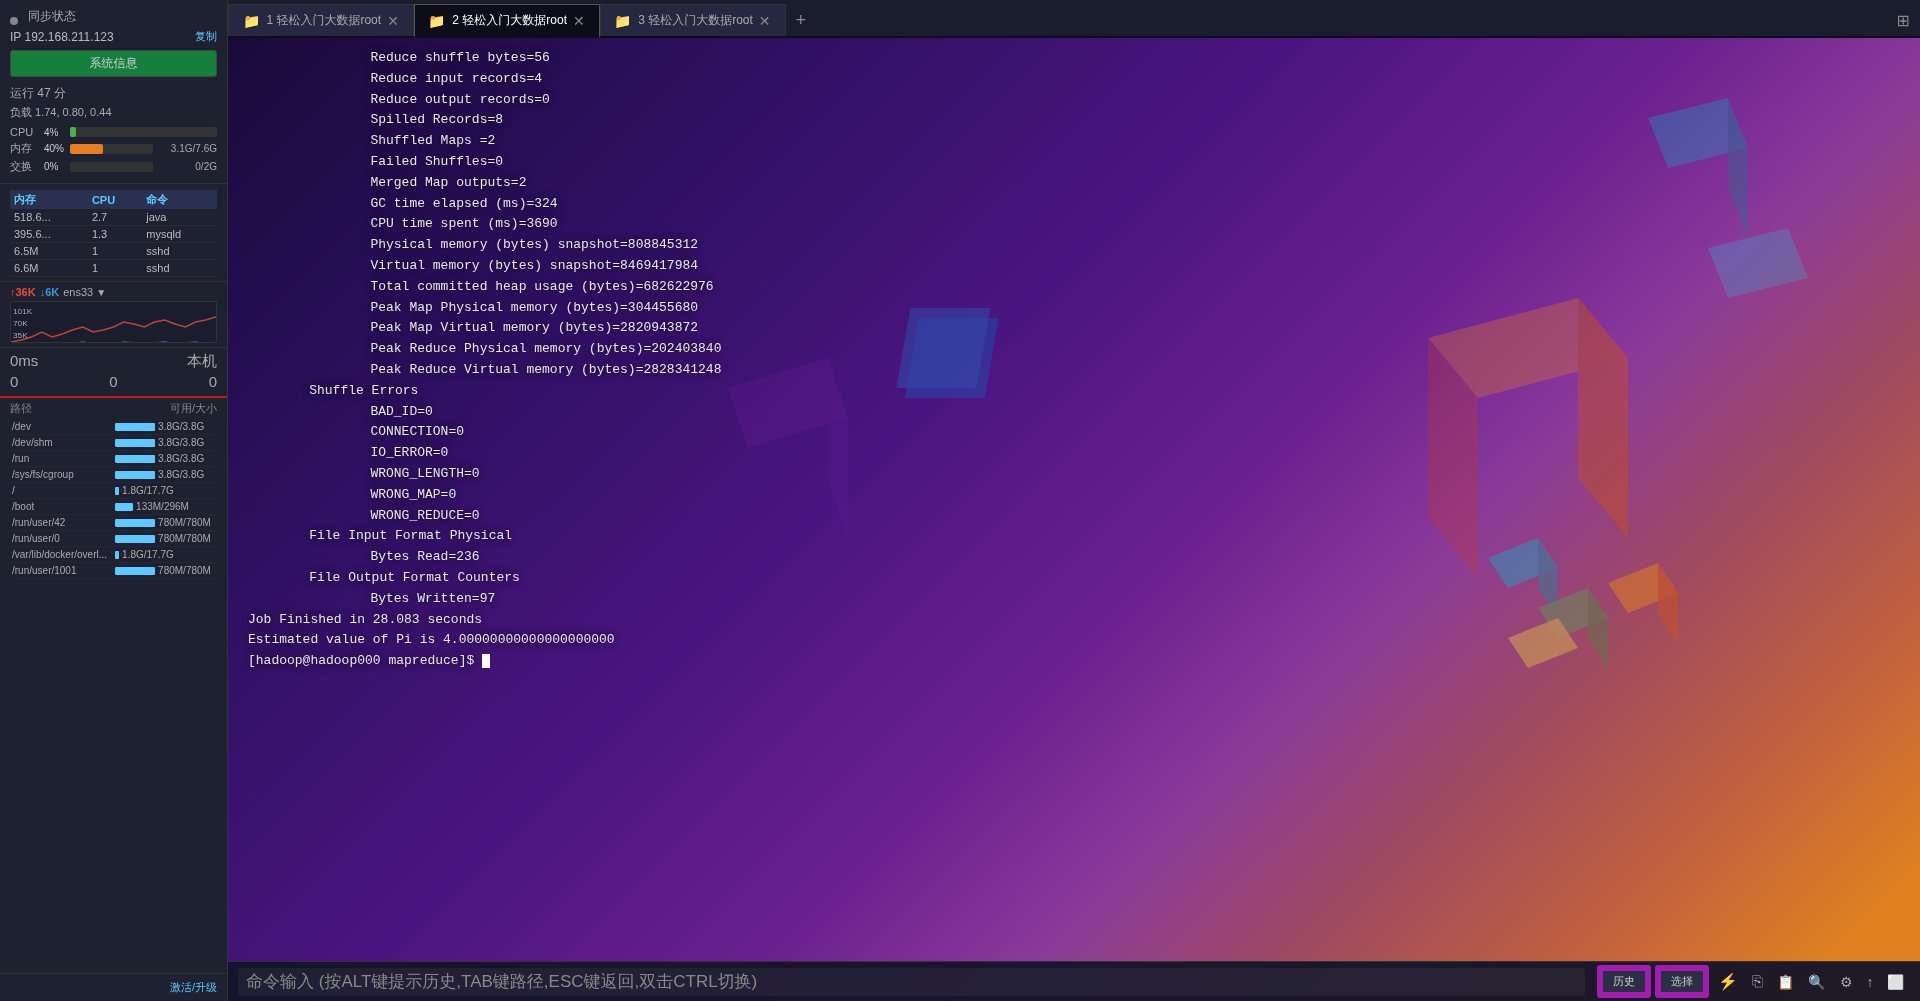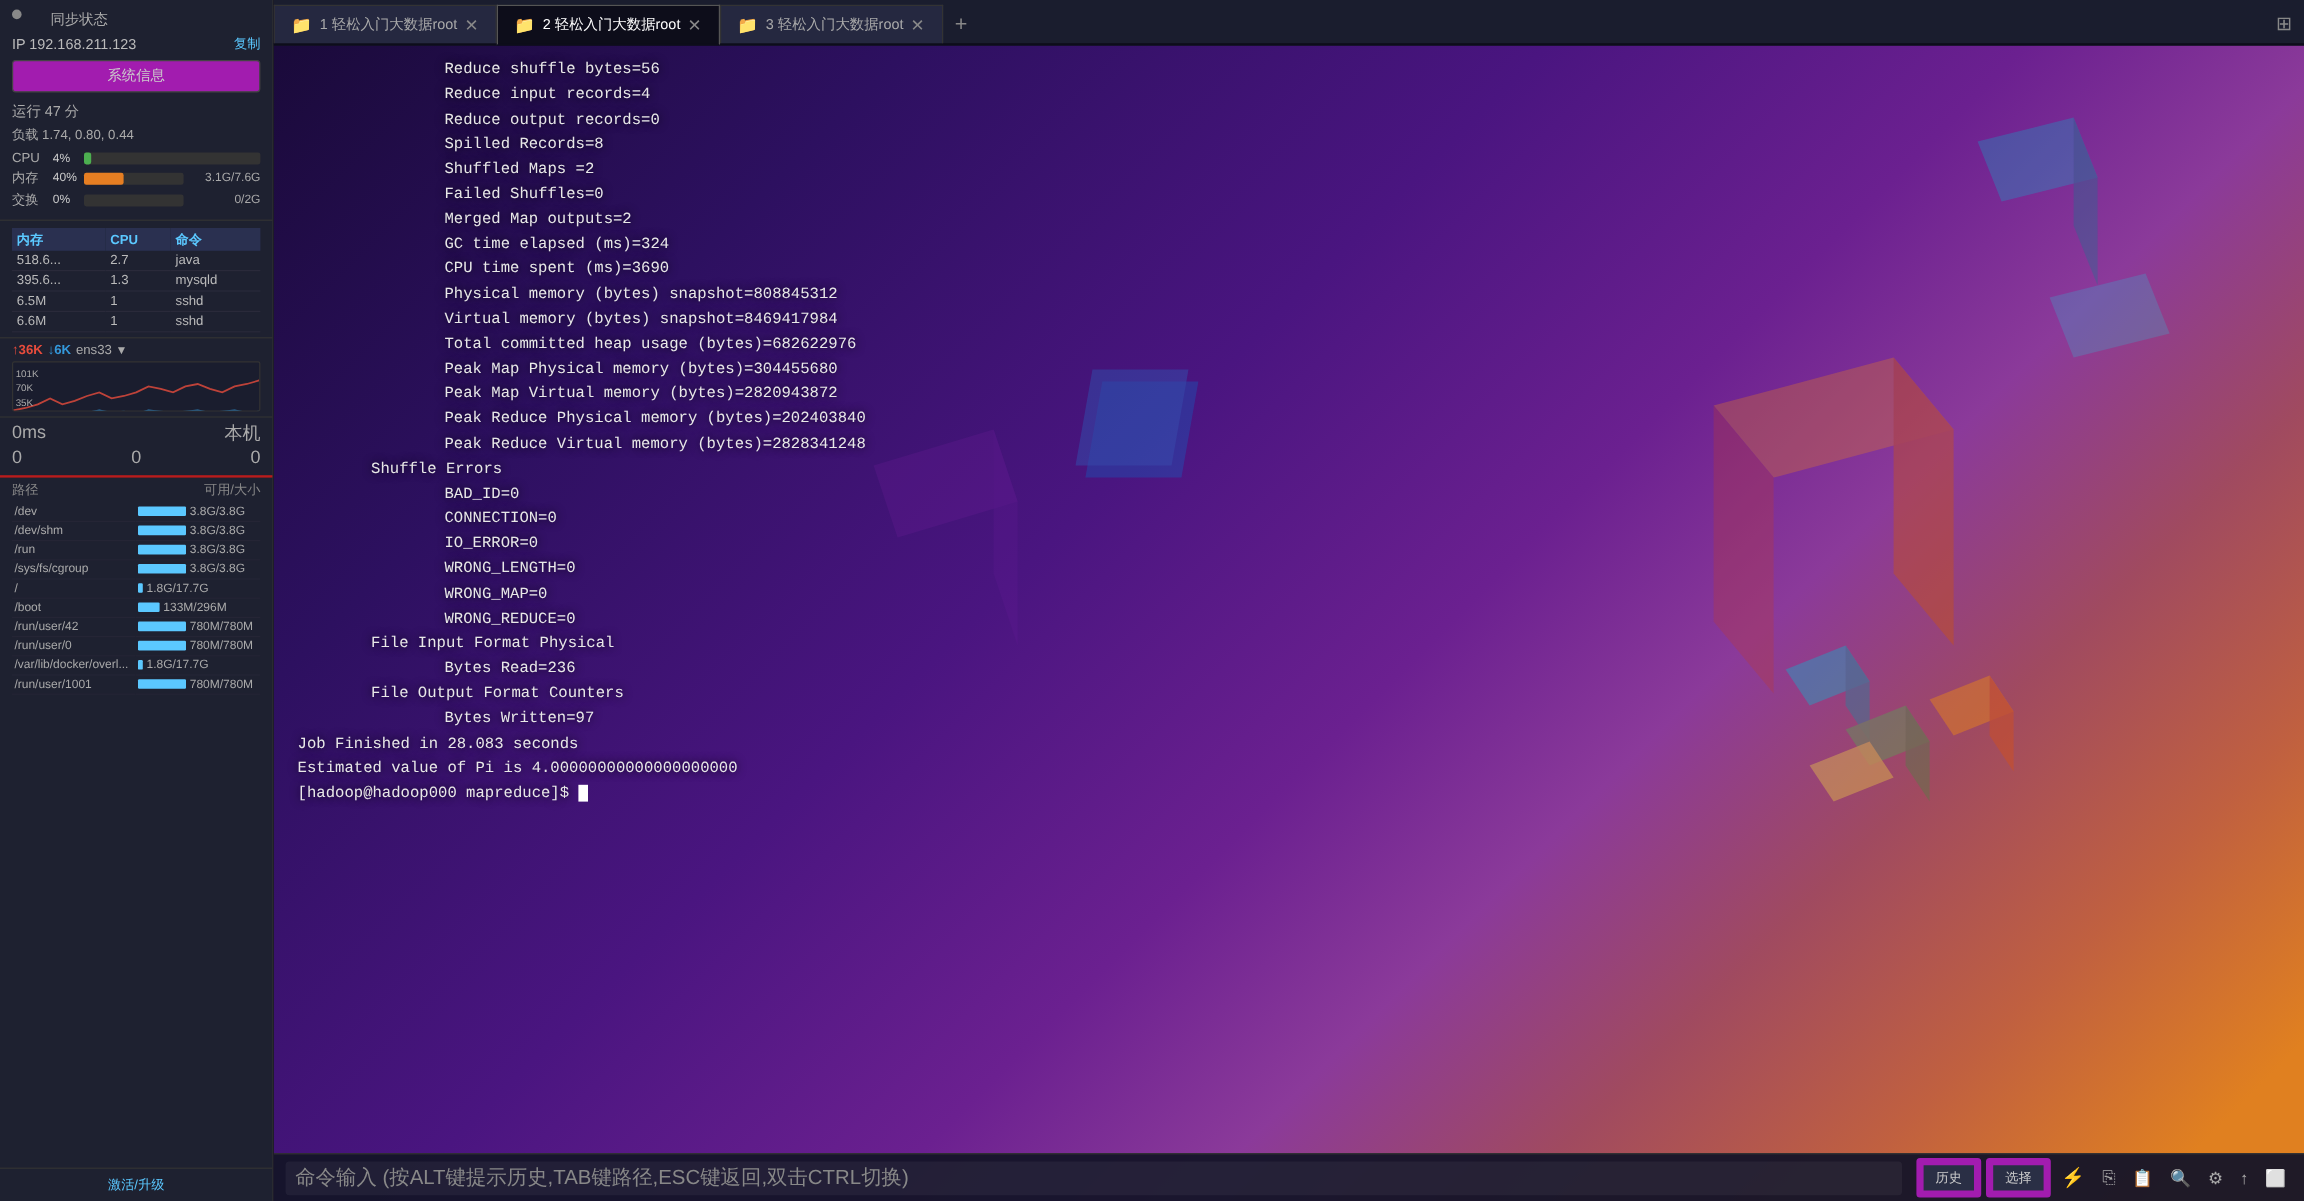--- a/index.html
+++ b/index.html
@@ -14,22 +14,22 @@
       flex-direction: column;
       border-right: 1px solid #333;
       height: 100%;
     }
     .sidebar-top {
       padding: 8px 10px 6px;
       border-bottom: 1px solid #333;
     }
     .sync-status {
       display: flex;
-      align-items: flex-start;
-      gap: 24px;
+      align-items: flex-end;
+      gap: 10px;
       font-size: 12px;
       color: #aaa;
       margin-bottom: 4px;
     }
     .sync-dot {
       width: 8px; height: 8px;
       background: #888;
       border-radius: 50%;
     }
     .ip-row {
@@ -43,21 +43,21 @@
     .copy-btn {
       color: #5bc8ff;
       cursor: pointer;
       font-size: 11px;
       background: none;
       border: none;
       padding: 0;
     }
     .sys-info-btn {
       width: 100%;
-      background: #a21caf;
+      background: #15803d;
       color: #ccc;
       border: 1px solid #444;
       padding: 4px 0;
       font-size: 12px;
       cursor: pointer;
       border-radius: 3px;
       margin-bottom: 8px;
       font-family: 'Microsoft YaHei', Arial, sans-serif;
     }
     .run-info {
@@ -185,21 +185,21 @@
       background: #5bc8ff;
       border-radius: 1px;
       vertical-align: middle;
       margin-right: 3px;
     }
 
     
     .sidebar-bottom {
       padding: 6px 10px;
       border-top: 1px solid #333;
-      text-align: center;
+      text-align: right;
     }
     .upgrade-link {
       color: #5bc8ff;
       font-size: 11px;
       cursor: pointer;
     }
 
     
     .main-area {
       flex: 1;

